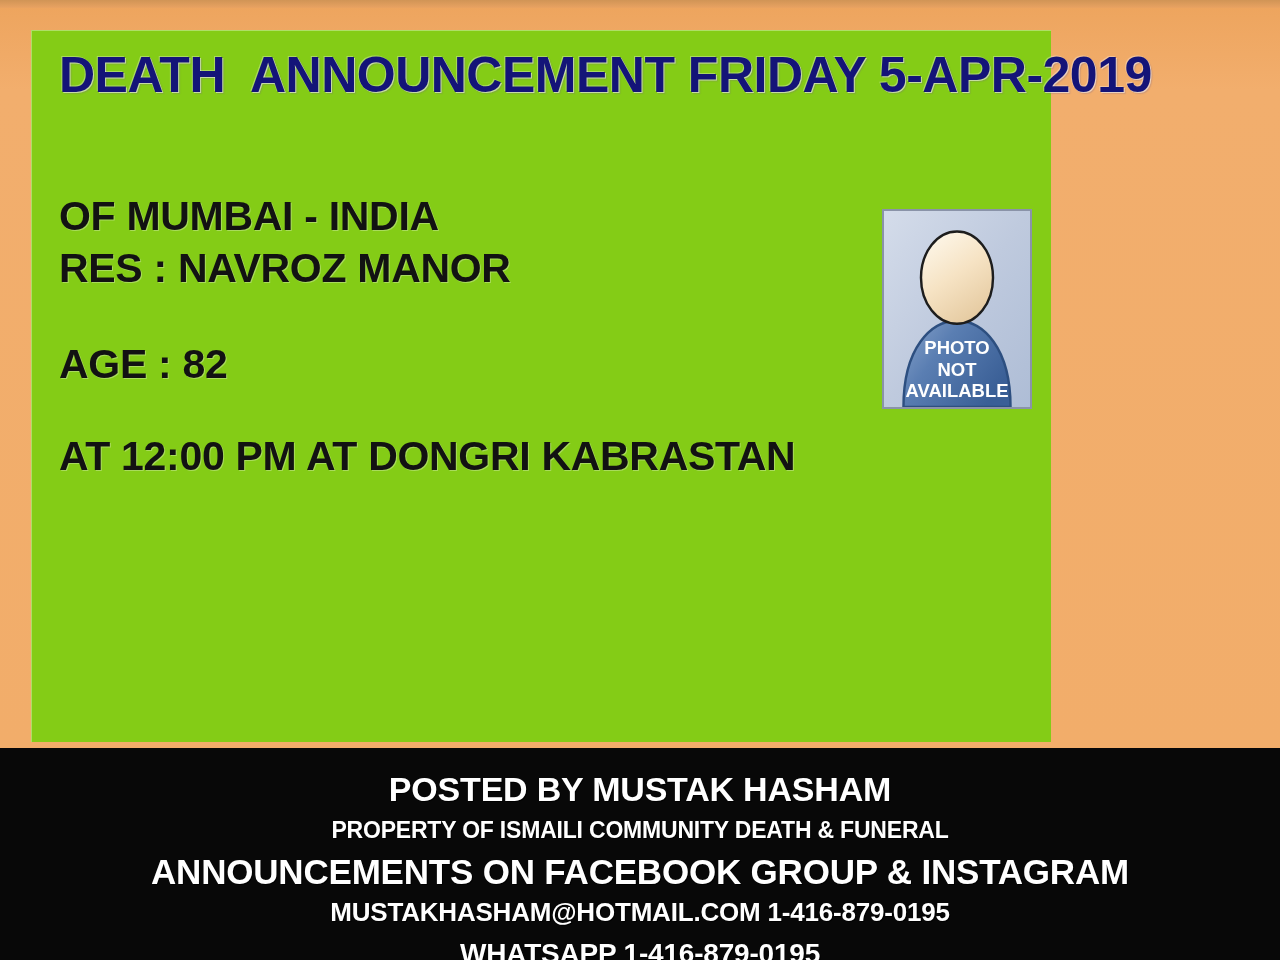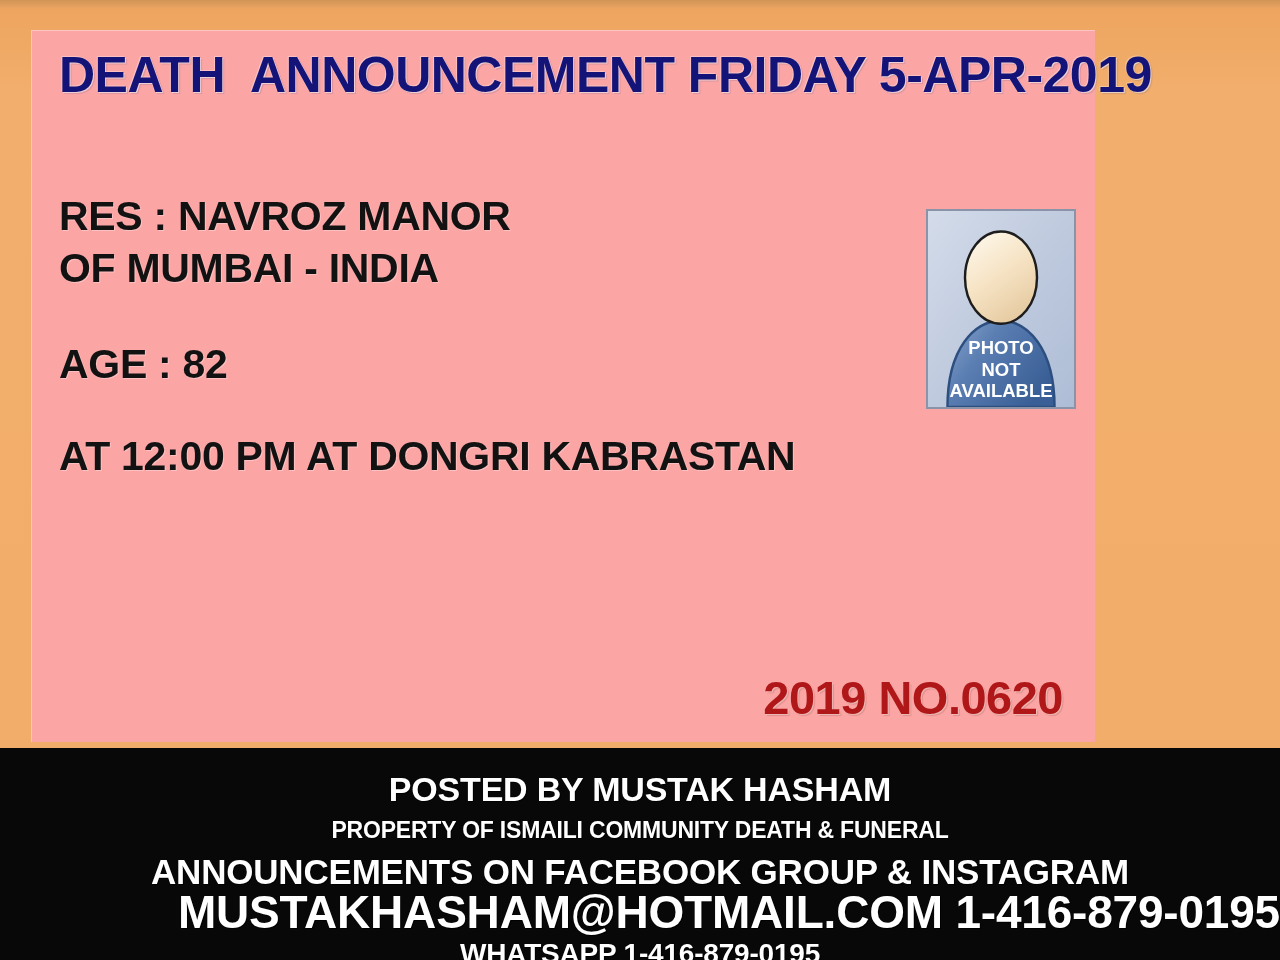--- a/index.html
+++ b/index.html
@@ -34,23 +34,22 @@
     opacity: .75;
   }
 
   
   .card {
     position: absolute;
     left: 31px;
     top: 30px;
     width: 1020px;
     height: 712px;
-    background: #fca5a5;
+    background: #84cc16;
     box-shadow: inset 1px 1px 0 rgba(255,255,255,.35);
-    padding-left: 44px;
   }
 
   
   .headline {
     position: absolute;
     left: 28px;
     top: 16px;
     width: 1170px;
     font-size: 50px;
     line-height: 58px;
@@ -130,47 +129,46 @@
   }
   .f-line {
     white-space: pre;
     line-height: 41px;
     font-size: 34px;
     text-shadow: 1px 1px 0 rgba(0,0,0,.9);
   }
   .f-line.f1 { font-size: 34px; }
   .f-line.f2 { font-size: 23px; }
   .f-line.f3 { font-size: 35px; }
-  .f-line.f4 { font-size: 46px; text-align: right; }
+  .f-line.f4 { font-size: 26px; }
   .f-line.f5 { font-size: 28px; }
 </style>
 </head>
 <body>
 
 <div id="poster">
 
   <div class="frame">
     <div class="frame-sheen"></div>
   </div>
 
   <div class="card">
 
     <div class="headline">DEATH  ANNOUNCEMENT FRIDAY 5-APR-2019</div>
 
     <div class="body-block">
       <div class="gap"></div>
+      <div class="body-line">OF MUMBAI - INDIA</div>
       <div class="body-line">RES : NAVROZ MANOR</div>
-      <div class="body-line">OF MUMBAI - INDIA</div>
       <div class="gap"></div>
       <div class="body-line">AGE : 82</div>
       <div class="gap-sm"></div>
       <div class="body-line">AT 12:00 PM AT DONGRI KABRASTAN</div>
     </div>
 
-    <div class="refno">2019 NO.0620</div>
 
     <div class="photo-box">
       <svg class="photo-svg" viewBox="0 0 150 200" preserveAspectRatio="none">
         <defs>
           <linearGradient id="bgGrad" x1="0" y1="0" x2="1" y2="1">
             <stop offset="0%" stop-color="#d4dcea"></stop>
             <stop offset="50%" stop-color="#bfcade"></stop>
             <stop offset="100%" stop-color="#aebdd6"></stop>
           </linearGradient>
           <linearGradient id="headGrad" x1="0.25" y1="0" x2="0.8" y2="1">

